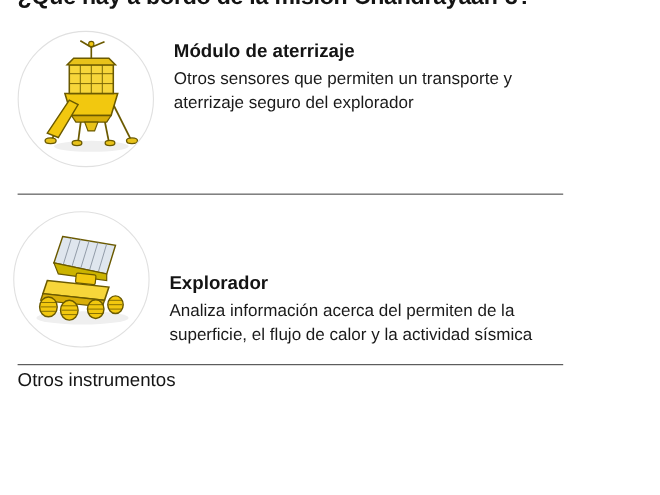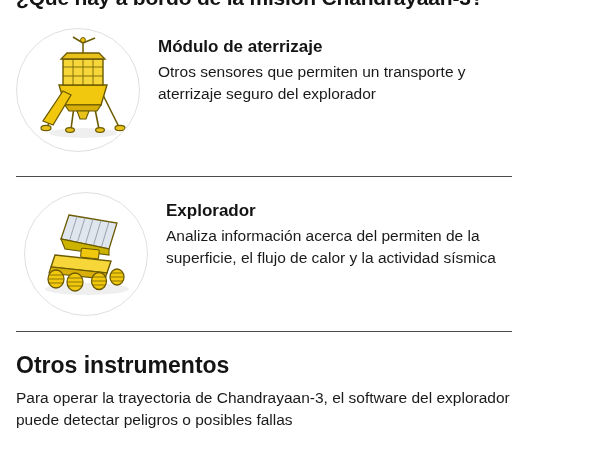--- a/index.html
+++ b/index.html
@@ -40,22 +40,23 @@
   }
   .sec-lander {
     position: absolute;
     top: 28px;
     left: 16px;
     right: 16px;
   }
   .sec-rover {
     position: absolute;
     top: 192px;
-    left: 24px;
-    right: 16px;
+    left: 12px;
+    right: 16px;
+    align-items: flex-end;
   }
   .sec-other {
     position: absolute;
     top: 336px;
     left: 16px;
     right: 16px;
   }
   .thumb {
     width: 124px;
     height: 124px;
@@ -94,24 +95,24 @@
     position: absolute;
     left: 16px;
     right: 16px;
     height: 1px;
     background: #2b2b2b;
     opacity: 0.85;
   }
   .rule-1 { top: 176px; }
   .rule-2 { top: 331px; }
   .other-title {
-    font-size: 23px;
-    font-weight: 700;
+    font-size: 17px;
+    font-weight: 400;
     color: #141414;
-    margin: 16px 0 8px 0;
+    margin: 0 0 8px 0;
   }
   .other-body {
     font-size: 15.5px;
     line-height: 1.45;
     color: #1a1a1a;
     margin: 0;
     max-width: 540px;
   }
 </style>
 </head>
@@ -224,16 +225,15 @@
     <div class="txt">
       <p class="item-title">Explorador</p>
       <p class="item-body">Analiza información acerca del permiten de la superficie, el flujo de calor y la actividad sísmica</p>
     </div>
   </div>
 
   <div class="rule rule-2"></div>
 
   <div class="sec-other">
     <p class="other-title">Otros instrumentos</p>
-    <p class="other-body">Para operar la trayectoria de Chandrayaan-3, el software del explorador puede detectar peligros o posibles fallas</p>
   </div>
 
 </div>
 
 </body></html>

